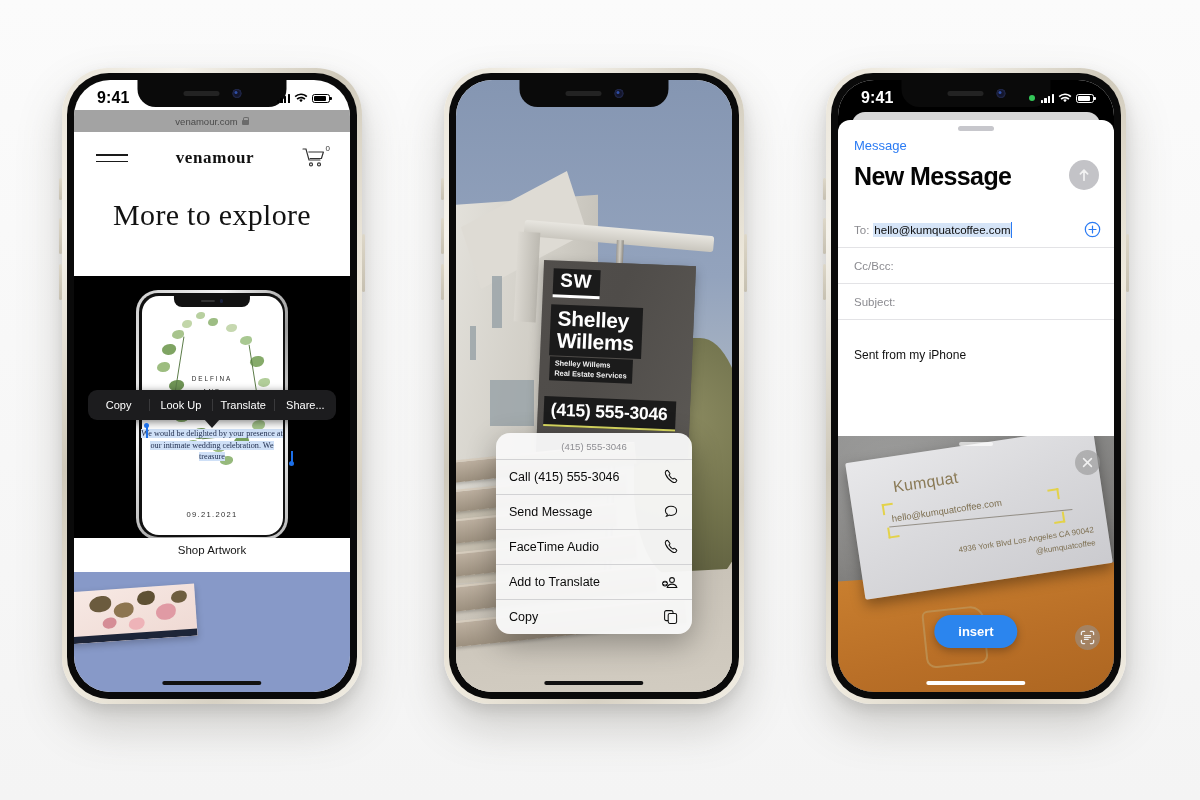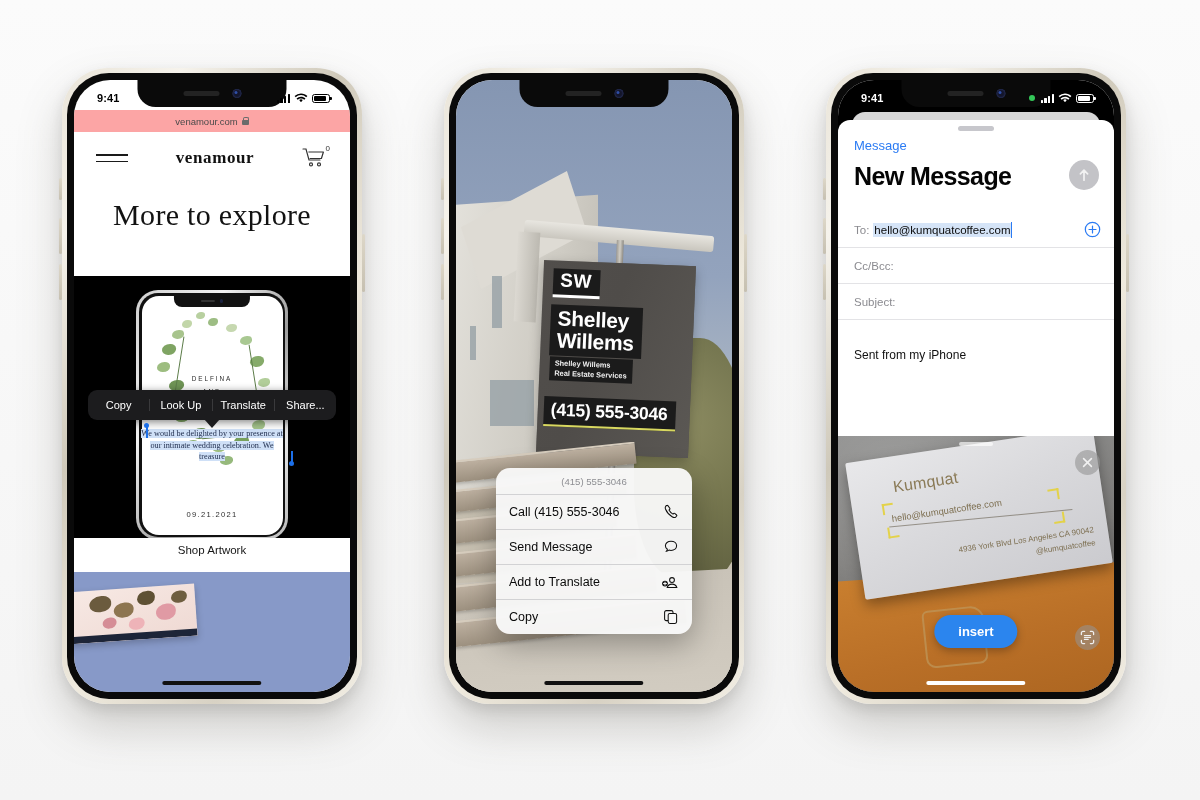--- a/index.html
+++ b/index.html
@@ -63,21 +63,21 @@
   .frontcam::after {
     content:''; position:absolute; top:2px; left:2px;
     width:3.2px; height:3.2px; border-radius:50%; background:#2f4fa8;
   }
 
   
   .statusbar {
     position: absolute; top: 0; left: 0; right: 0; height: 30px;
     display: flex; align-items: center; justify-content: space-between;
     padding: 6px 20px 0 23px;
-    font-size: 11px; font-weight: bold; z-index: 45;
+    font-size: 16px; font-weight: bold; z-index: 45;
     letter-spacing: .1px;
   }
   .statusbar.light { color: #000; }
   .statusbar.dark  { color: #fff; }
   .sb-right { display: flex; align-items: center; gap: 4px; }
   .bars { display: flex; align-items: flex-end; gap: 1.2px; height: 9px; }
   .bars i { width: 2.4px; border-radius: .6px; background: currentColor; display: block; }
   .bars i:nth-child(1){height:3px}.bars i:nth-child(2){height:5px}
   .bars i:nth-child(3){height:7px}.bars i:nth-child(4){height:9px}
   .batt {
@@ -94,21 +94,21 @@
     width: 36%; height: 4.5px; border-radius: 3px; z-index: 60;
   }
   .home-ind.dark { background: #111; }
   .home-ind.light { background: #fff; }
 
   
   #phone1 { left: 62px; top: 68px; width: 300px; height: 636px; }
   .safari-url {
     position: absolute; top: 30px; left: 0; right: 0; height: 22px;
     display: flex; align-items: center; justify-content: center; gap: 4px;
-    font-size: 9.5px; color: #4a4a4a; background: #fca5a5; z-index: 20;
+    font-size: 9.5px; color: #4a4a4a; background: #a3a3a3; z-index: 20;
   }
   .lock-ic { width: 7px; height: 8px; position: relative; display:inline-block; }
   .lock-ic::before{content:'';position:absolute;bottom:0;left:0;width:7px;height:5px;
     background:#6b6b6b;border-radius:1px;}
   .lock-ic::after{content:'';position:absolute;top:0;left:1.6px;width:3.8px;height:4px;
     border:1.2px solid #6b6b6b;border-bottom:none;border-radius:2px 2px 0 0;}
 
   .site-nav {
     position: absolute; top: 56px; left:0; right:0; height: 44px;
     display: flex; align-items: center; justify-content: space-between;
@@ -625,20 +625,26 @@
           </div>
 
           <div class="sheet-item">
             <span class="lbl">Send Message</span>
             <svg width="16" height="16" viewBox="0 0 16 16">
                 <path d="M8 2.2c3.2 0 5.6 2 5.6 4.6 0 2.6-2.4 4.6-5.6 4.6-.7 0-1.4-.1-2-.3-.8.6-1.8 1-2.5 1.1.4-.5.8-1.2.9-1.9C3.2 9.5 2.4 8.2 2.4 6.8c0-2.6 2.4-4.6 5.6-4.6z" fill="none" stroke="#111" stroke-width="1.05"></path>
               </svg>
           </div>
 
 
+          <div class="sheet-item">
+            <span class="lbl">FaceTime Audio</span>
+            <svg width="16" height="16" viewBox="0 0 16 16">
+                <path d="M3.2 1.6c-.9.9-1.2 2.3-.6 3.7.9 2.3 3.9 5.8 6.5 7.4 1.4.9 2.9 1 3.8.1l.7-.8c.3-.3.3-.7 0-1l-1.9-1.6c-.3-.2-.7-.2-1 0l-.7.7c-1.4-.7-3.2-2.6-4-4.1l.7-.7c.3-.3.3-.7.1-1L4.9 1.6c-.3-.3-.8-.3-1.1 0z" fill="none" stroke="#111" stroke-width="1.05"></path>
+              </svg>
+          </div>
 
           <div class="sheet-item">
             <span class="lbl">Add to Translate</span>
             <svg width="18" height="16" viewBox="0 0 18 16">
                 <circle cx="11" cy="6" r="2.4" fill="none" stroke="#111" stroke-width="1.05"></circle>
                 <path d="M6.2 13.4c.6-2.1 2.5-3.3 4.8-3.3s4.2 1.2 4.8 3.3z" fill="none" stroke="#111" stroke-width="1.05"></path>
                 <circle cx="4" cy="9.6" r="2.9" fill="#111"></circle>
                 <path d="M4 8.1v3M2.5 9.6h3" stroke="#fff" stroke-width="1" stroke-linecap="round"></path>
               </svg>
           </div>

